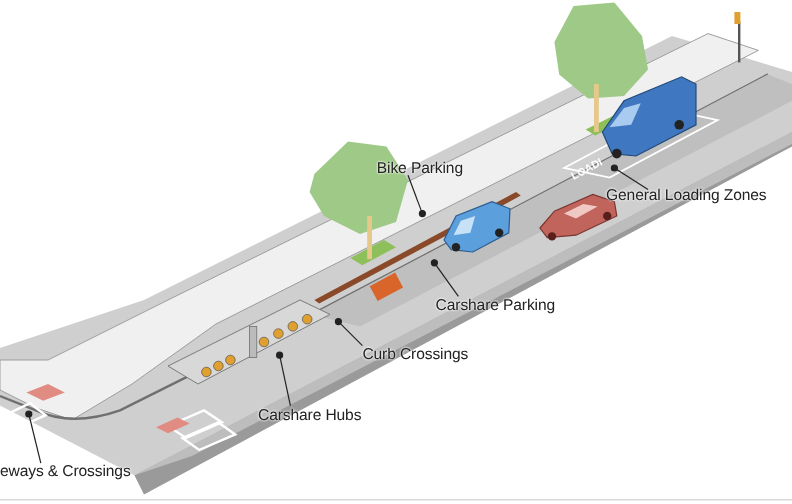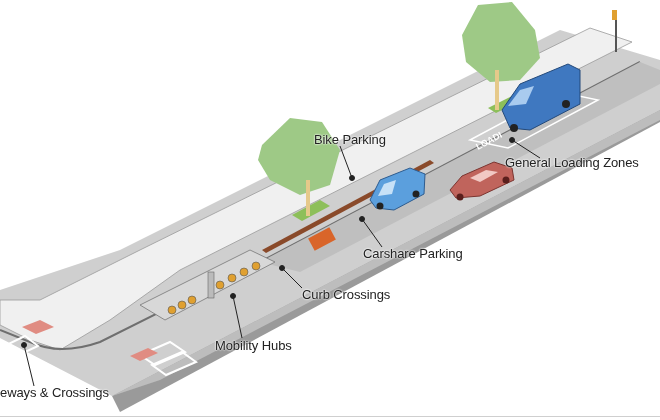--- a/index.html
+++ b/index.html
@@ -97,16 +97,16 @@
       <circle cx="233" cy="296" r="2.5"></circle>
     <line x1="24" y1="345" x2="34" y2="386"></line>
       <circle cx="24" cy="345" r="2.5"></circle>
   </g>
 </svg>
 
 <div class="label" style="left:314px;top:132px;">Bike Parking</div>
 <div class="label" style="left:505px;top:155px;text-align:center;">General Loading Zones</div>
 <div class="label" style="left:344px;top:246px;margin-left:19px;">Carshare Parking</div>
 <div class="label" style="left:302px;top:287px;">Curb Crossings</div>
-<div class="label" style="left:215px;top:338px;">Mobility Hubs</div>
+<div class="label" style="left:215px;top:338px;">Carshare Hubs</div>
 <div class="label" style="left:0px;top:385px;">eways &amp; Crossings</div>
 
 <div class="bottom-rule"></div>
 
 </body></html>

